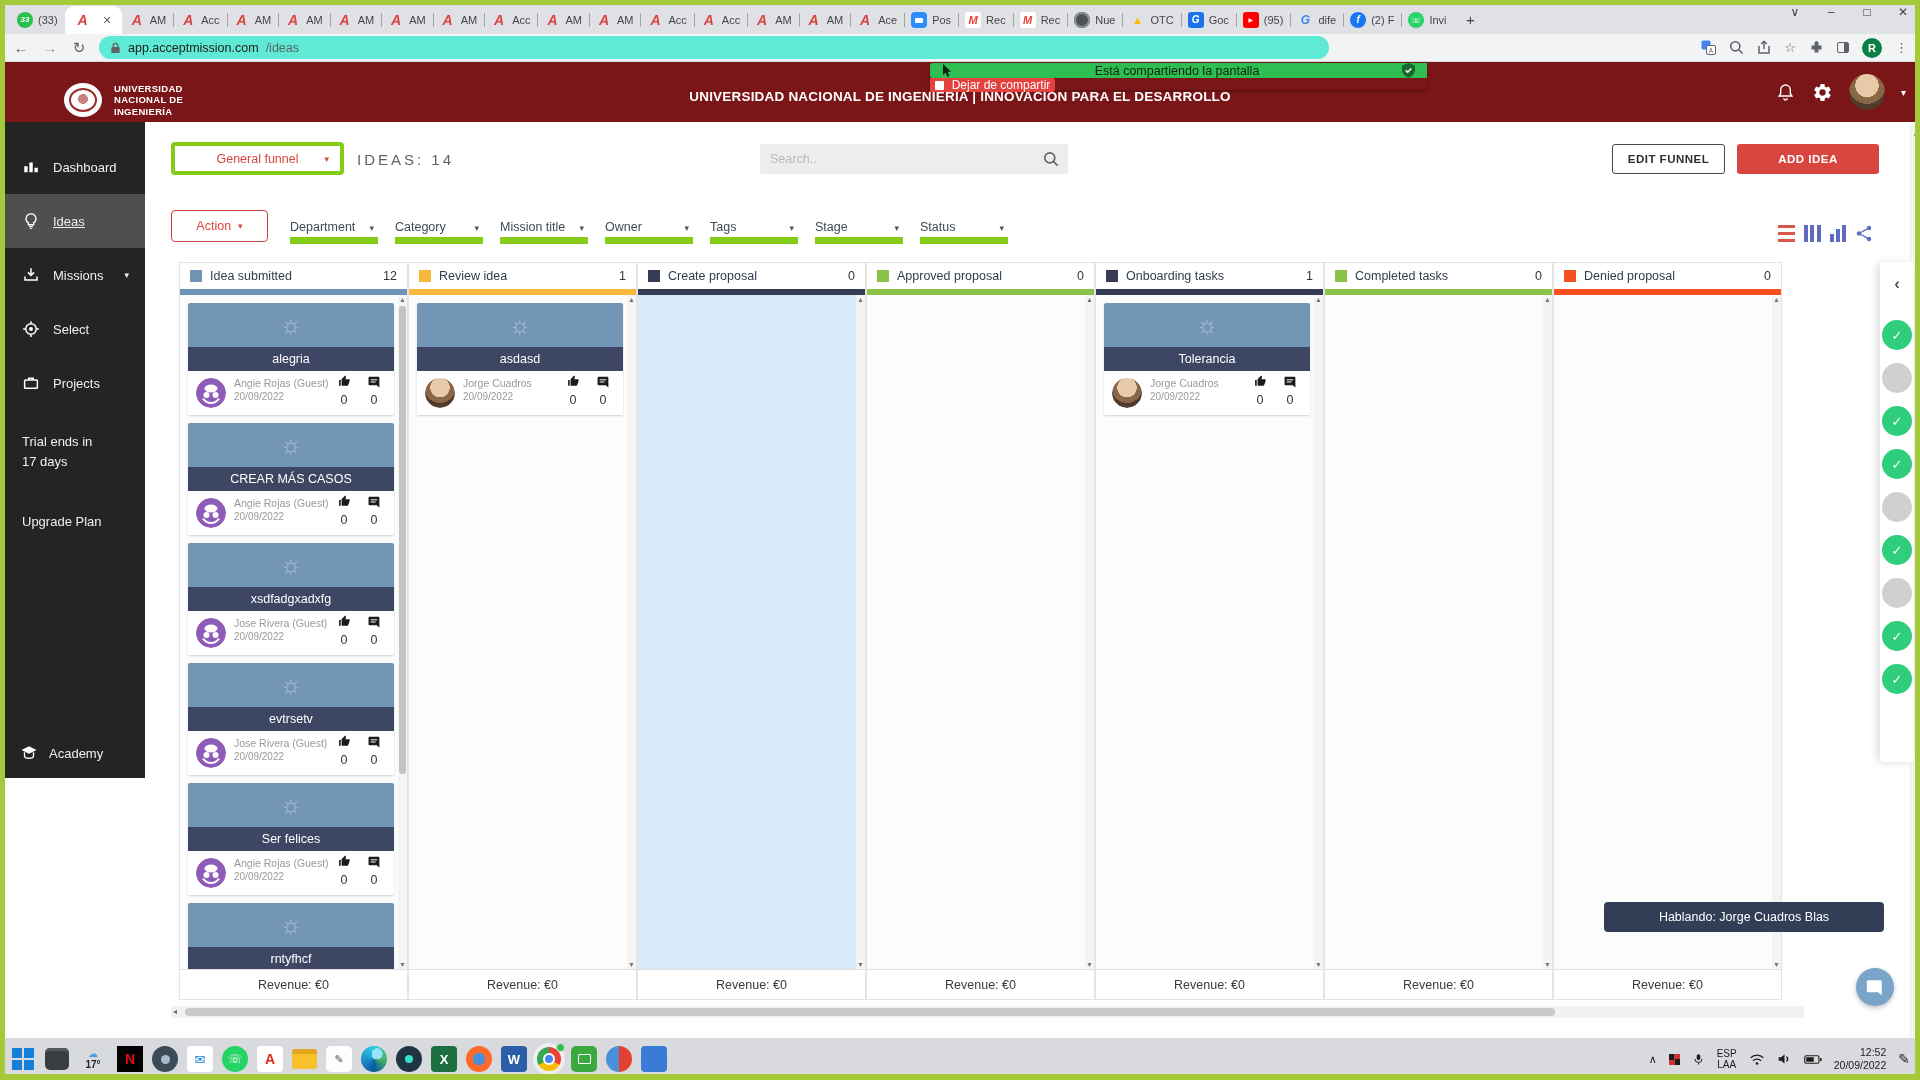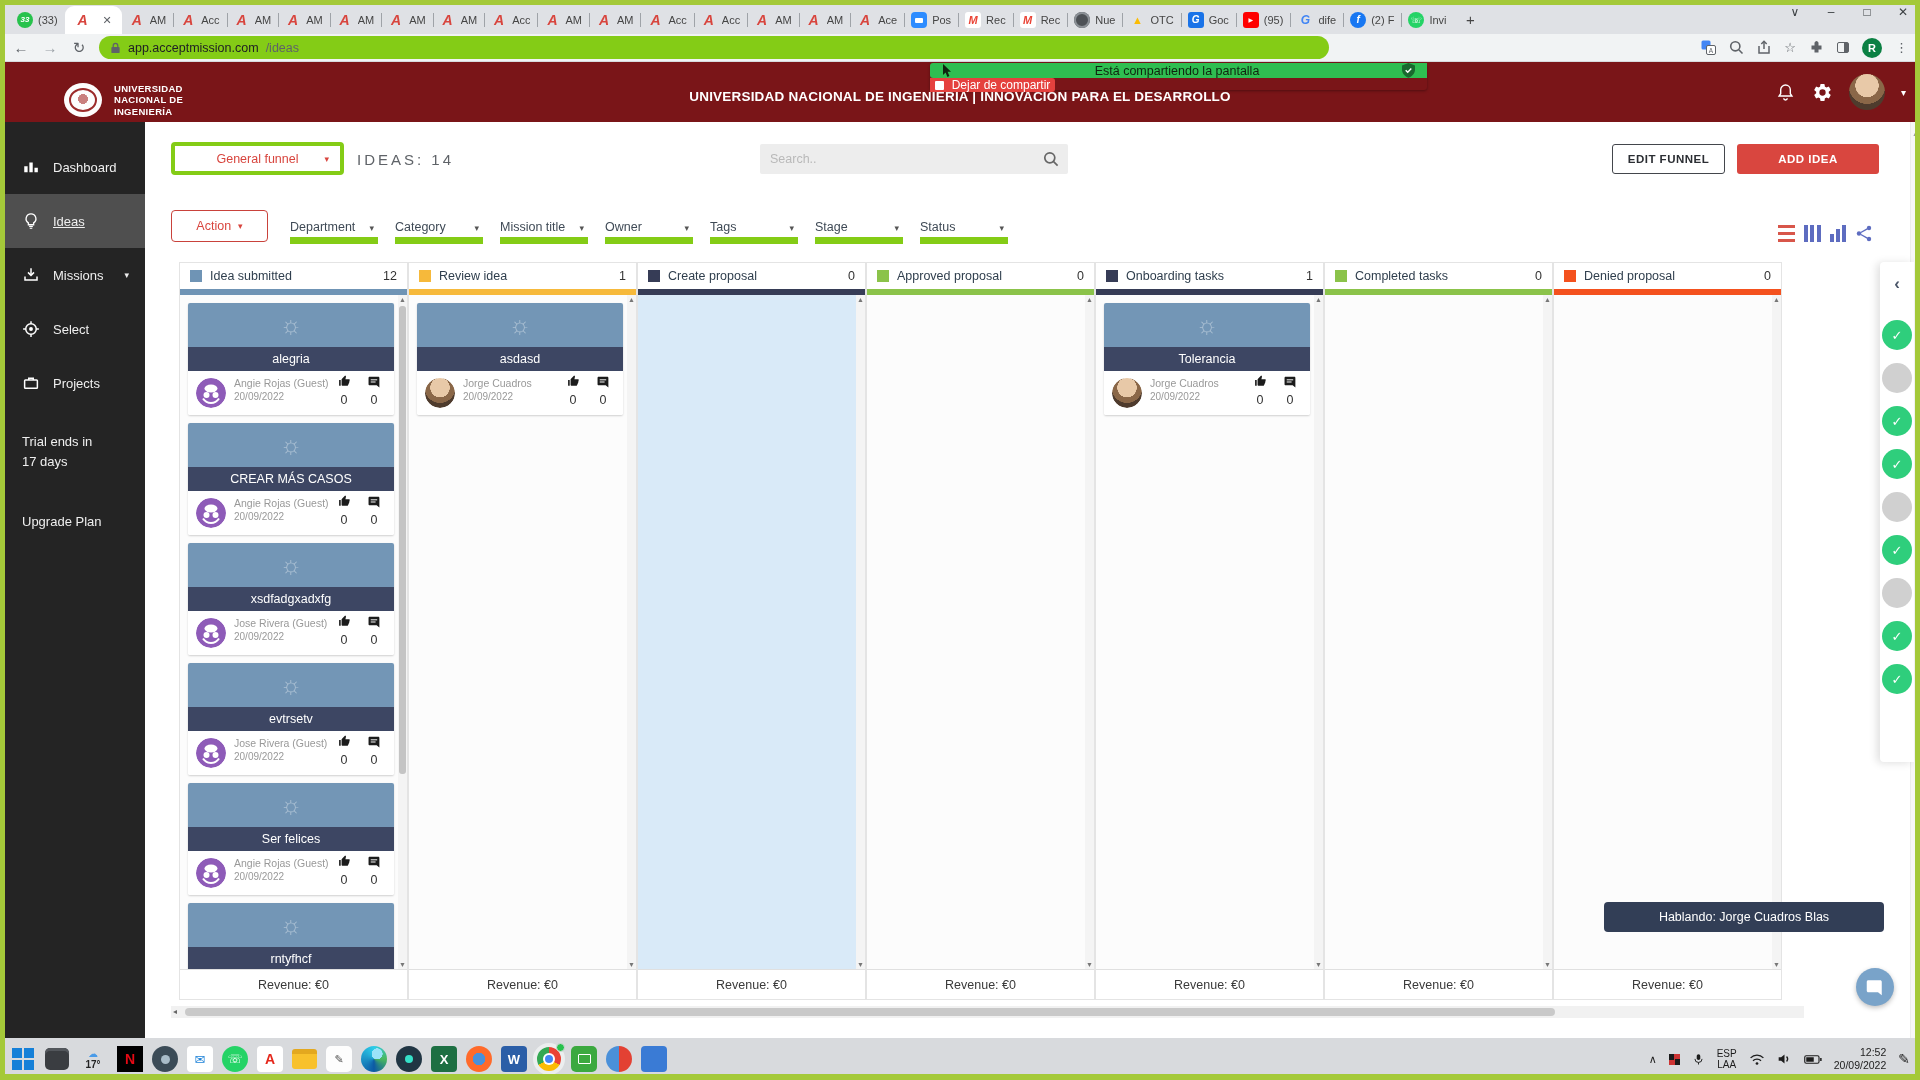--- a/index.html
+++ b/index.html
@@ -38,21 +38,21 @@
   .fav[data-icon="facebook"] .g { color:#fff; font-weight:bold; font-size:10px; }
   .fav[data-icon="whatsapp"] { background:#25d366; border-radius:50%; }
   .fav[data-icon="whatsapp"] .g { color:#fff; font-size:9px; }
   .newtab { width:26px; height:26px; margin-left:4px; font-size:15px; color:#454545; display:flex; align-items:center; justify-content:center; }
   .wincontrols { position:absolute; right:10px; top:5px; display:flex; gap:22px; align-items:center; color:#3c4043; }
   .wc { font-size:12px; width:14px; text-align:center; }
 
   .navbar { position:absolute; left:0; top:34px; width:1920px; height:28px; background:#f1f3f4; border-bottom:1px solid #d7dadd; display:flex; align-items:center; padding:0 12px; gap:11px; }
   .nbtn { font-size:15px; color:#5f6368; width:18px; text-align:center; }
   .nbtn.dim { color:#9aa0a6; }
-  .omnibox { flex:1; max-width:1230px; height:23px; border-radius:12px; background:#84cc16; display:flex; align-items:center; padding:0 11px; gap:7px; font-size:12.5px; color:#202124; }
+  .omnibox { flex:1; max-width:1230px; height:23px; border-radius:12px; background:#5eead4; display:flex; align-items:center; padding:0 11px; gap:7px; font-size:12.5px; color:#202124; }
   .omnipath { color:#5f6368; }
   .nav-right { display:flex; align-items:center; gap:13px; margin-left:auto; }
   .profile-chip { width:20px; height:20px; border-radius:50%; background:#0b8043; color:#fff; font-size:11px; font-weight:bold; display:flex; align-items:center; justify-content:center; }
   .kebab { font-size:13px; color:#5f6368; }
   .star { font-size:13px; color:#5f6368; }
   .sideicon { width:12px; height:11px; border:1.5px solid #5f6368; border-radius:2px; position:relative; }
   .sideicon::after { content:""; position:absolute; right:0; top:0; bottom:0; width:4px; background:#5f6368; }
 
   
   .appheader { position:absolute; left:0; top:62px; width:1920px; height:60px; background:#7a1518; }
@@ -66,21 +66,21 @@
   .hdr-caret { color:#fff; font-size:10px; }
 
   
   .share-overlay { position:absolute; left:930px; top:63px; height:27px; display:flex; z-index:60; border-radius:3px; box-shadow:0 1px 3px rgba(0,0,0,.35);flex-direction:column; }
   .share-status { width:497px; background:#2fbe51; display:flex; align-items:center; padding:0 12px; gap:10px; border-radius:3px 0 0 3px; }
   .share-status .txt { flex:1; text-align:center; font-size:12.5px; font-weight:500; color:#10240f; }
   .share-stop { width:125px; background:#e5413e; color:#fff; display:flex; align-items:center; justify-content:center; gap:8px; font-size:12px; border-radius:0 3px 3px 0; }
   .stop-square { width:9px; height:9px; background:#fff; border-radius:1px; }
 
   
-  .sidebar { position:absolute; left:0; top:122px; width:145px; height:952px; background:#242424; color:#efefef; padding-top:18px; }
+  .sidebar { position:absolute; left:0; top:122px; width:145px; height:656px; background:#242424; color:#efefef; padding-top:18px; }
   .side-item { height:54px; display:flex; align-items:center; gap:13px; padding-left:22px; font-size:13px; cursor:pointer; }
   .side-item.active { background:#4f4f4f;text-decoration:underline; }
   .side-item .caret { margin-left:8px; font-size:9px; }
   .side-trial { padding:22px 0 0 22px; font-size:13px; line-height:1.5; }
   .side-upgrade { position:absolute; left:22px; top:392px; font-size:13px; }
   .side-academy { position:absolute; left:20px; bottom:16px; display:flex; align-items:center; gap:11px; font-size:13px; }
 
   
   .main { position:absolute; left:145px; top:122px; width:1775px; height:916px; background:#fff; }
   .funnel-select { position:absolute; left:26px; top:20px; width:173px; height:33px; border:4px solid #84cc16; border-radius:4px; color:#d8453e; font-size:12.5px; display:flex; align-items:center; justify-content:center; }

